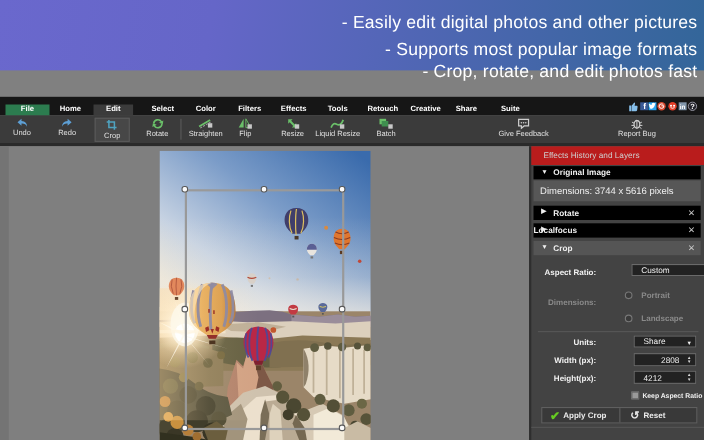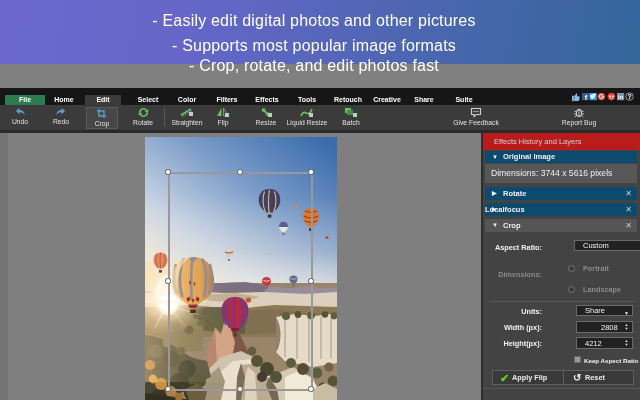--- a/index.html
+++ b/index.html
@@ -1,21 +1,21 @@
 <!DOCTYPE html>
 <html><head>
 <meta charset="utf-8">
 <style>
 * { margin:0; padding:0; box-sizing:border-box; }
 html,body { width:640px; height:400px; overflow:hidden; }
 body { font-family:"Liberation Sans", sans-serif; position:relative; background:#808080; }
 .abs { position:absolute; }
 
 
-#banner { left:0; top:0; width:640px; height:64px; background:linear-gradient(100deg,#6a68cd 0%,#6566c8 30%,#336699 100%); color:#fff; text-align:center; }
+#banner { left:0; top:0; width:640px; height:64px; background:linear-gradient(100deg,#6a68cd 0%,#6566c8 30%,#336699 100%); color:#fff; text-align:right; }
 #banner div { font-size:16px; letter-spacing:0.2px; position:relative; left:-6px; }
 
 
 #menubar { left:0; top:88px; width:640px; height:17px; background:#161616; }
 .tab { position:absolute; bottom:0; height:10px; font-size:7px; font-weight:bold; color:#fff; text-align:center; line-height:10px; }
 
 
 #toolbar { left:0; top:105px; width:640px; height:25px; background:#3b3b3b; }
 .tbtn { position:absolute; top:2px; height:22px; text-align:center; color:#e2e2e2; font-size:6.8px; }
 .tbtn svg { display:block; margin:0 auto 1px auto; }
@@ -28,21 +28,21 @@
 
 #photo { left:145px; top:137px; width:192px; height:288px; }
 
 
 .cropline { position:absolute; background:#999; }
 .handle { position:absolute; width:6px; height:6px; background:#fbfbfb; border:1px solid #595959; border-radius:2.5px; }
 
 
 #panel { left:481px; top:133px; width:159px; height:267px; background:#434343; border-left:2px solid #2e2e2e; }
 #panelhead { left:483px; top:133px; width:157px; height:17px; background:#b91c1c; color:#cfcfcf; font-size:7.5px; line-height:18px; padding-left:11px; }
-.prow { position:absolute; left:485px; width:152px; background:#0c4a6e; color:#f0f0f0; font-size:7.5px; font-weight:bold; }
+.prow { position:absolute; left:485px; width:152px; background:#000000; color:#f0f0f0; font-size:7.5px; font-weight:bold; }
 .prow .tri { position:absolute; left:7px; font-size:6px; }
 .prow .xx { position:absolute; right:5px; color:#c8c8c8; font-weight:normal; font-size:8px; }
 .plabel { position:absolute; color:#f2f2f2; font-size:7.3px; font-weight:bold; text-align:right; }
 .gray { color:#8a8a8a; }
 .dd { position:absolute; background:#222; border:1px solid #6a6a6a; color:#f2f2f2; font-size:7.5px; }
 .spin { position:absolute; right:2px; top:1px; width:7px; color:#ddd; font-size:4px; line-height:4px; text-align:center; }
 .pbtn { position:absolute; background:#393939; border:1px solid #5f5f5f; color:#ececec; font-size:7.3px; font-weight:bold; }
 </style>
 </head>
 <body>
@@ -398,16 +398,16 @@
 
 <div class="plabel" style="left:460px;top:339px;width:82px;">Height(px):</div>
 <div class="dd" style="left:576px;top:337px;width:57px;height:12px;line-height:11px;"><span style="margin-left:8px">4212</span><span class="spin">▲<br>▼</span></div>
 
 <div class="abs" style="left:574px;top:356px;width:7px;height:7px;background:#9a9a9a;border:1px solid #666;"></div>
 <div class="abs" style="left:584px;top:356.5px;width:56px;color:#f2f2f2;font-size:6.2px;font-weight:bold;white-space:nowrap;">Keep Aspect Ratio</div>
 
 <div class="pbtn" style="left:492px;top:370px;width:142px;height:15px;"></div>
 <div class="abs" style="left:563px;top:371px;width:1px;height:13px;background:#5f5f5f;"></div>
 <div class="abs" style="left:500px;top:372px;color:#6c2;font-size:11px;font-weight:bold;">✔</div>
-<div class="abs" style="left:512px;top:373px;color:#ececec;font-size:7.3px;font-weight:bold;">Apply Flip</div>
+<div class="abs" style="left:512px;top:373px;color:#ececec;font-size:7.3px;font-weight:bold;">Apply Crop</div>
 <div class="abs" style="left:573px;top:372px;color:#e8e8e8;font-size:10px;font-weight:bold;">↺</div>
 <div class="abs" style="left:585px;top:373px;color:#ececec;font-size:7.3px;font-weight:bold;">Reset</div>
 <div class="abs" style="left:483px;top:388px;width:157px;height:1px;background:#565656;"></div>
 
 </body></html>

